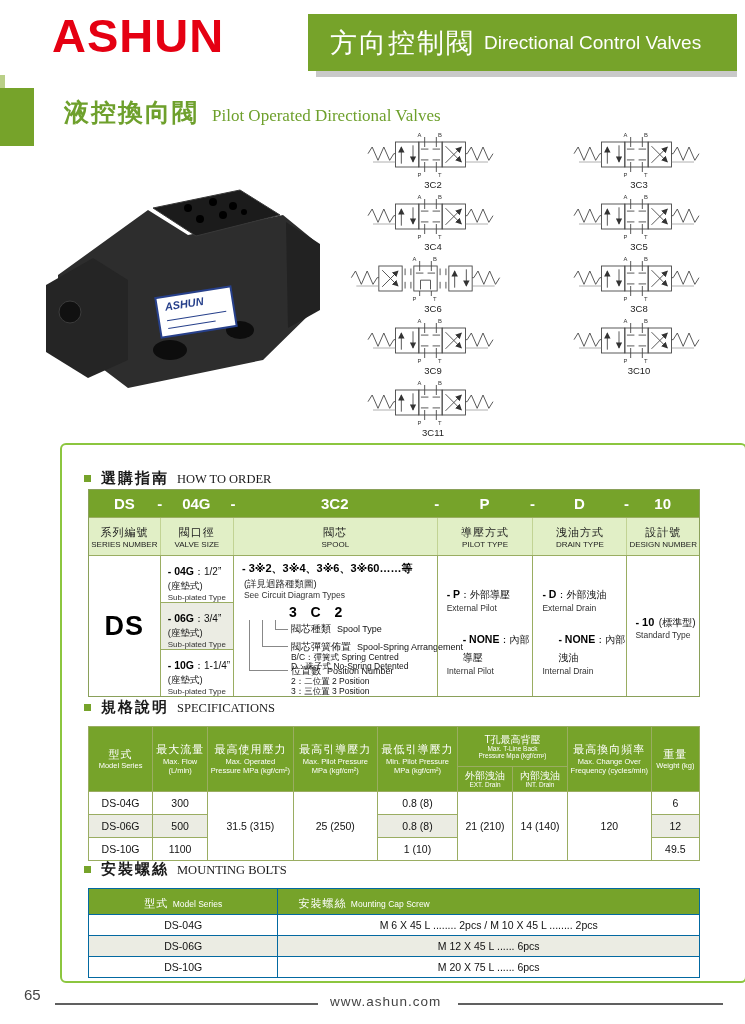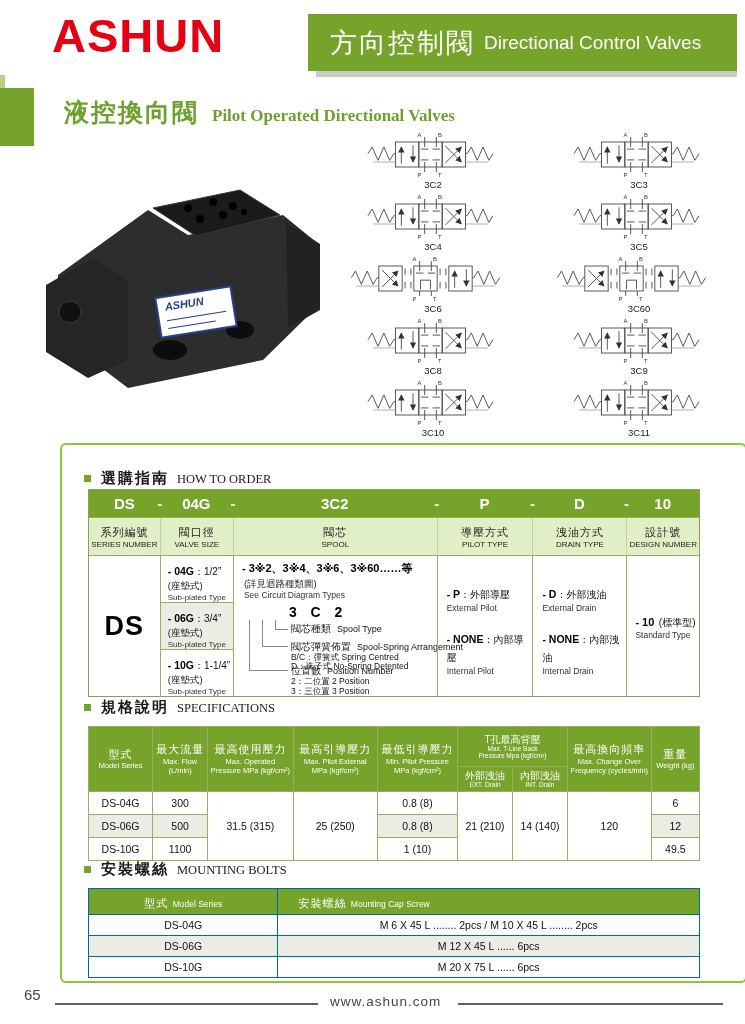--- a/index.html
+++ b/index.html
@@ -12,21 +12,21 @@
   .logo{position:absolute;left:52px;top:8px;font-size:47px;font-weight:bold;color:#e50012;letter-spacing:1px;}
   .banner{position:absolute;left:308px;top:14px;width:429px;height:57px;background:#76a32a;
     display:flex;align-items:center;padding-left:22px;box-sizing:border-box;gap:9px;}
   .banner-zh{color:#fff;font-size:27px;letter-spacing:2px;}
   .banner-en{color:#fff;font-size:19px;}
   .banner-shadow{position:absolute;left:316px;top:71px;width:421px;height:6px;background:#c9c9c9;}
   .tab-light{position:absolute;left:0;top:75px;width:5px;height:13px;background:#b9cf87;}
   .tab-dark{position:absolute;left:0;top:88px;width:34px;height:58px;background:#76a32a;}
   .section-title{position:absolute;left:64px;top:96px;display:flex;align-items:baseline;gap:13px;}
   .section-zh{font-size:25px;font-weight:bold;color:#6ea02c;letter-spacing:2px;}
-  .section-en{font-size:17px;font-weight:bold;color:#6ea02c;}
+  .section-en{font-size:17px;font-weight:normal;color:#6ea02c;}
   
   .photo{position:absolute;left:28px;top:160px;width:300px;height:260px;}
   
   .schem-grid{position:absolute;left:330px;top:132px;width:412px;display:grid;grid-template-columns:1fr 1fr;}
   .schem{width:206px;height:62px;display:flex;flex-direction:column;align-items:center;}
   .schem svg{width:100%;height:50px;display:block;}
   .schem-label{font-size:9.5px;color:#222;margin-top:-3px;}
   .sym line,.sym path,.sym polyline,.sym rect{stroke:#4a4a4a;fill:none;stroke-width:1.1;}
   .sym .thin{stroke:#8a8a8a;stroke-width:0.8;}
   .sym text{stroke:none;fill:#333;font-size:7px;font-family:"Liberation Sans",sans-serif;}
@@ -69,21 +69,21 @@
   .conn-a{left:41px;top:64px;width:12px;height:9px;}
   .conn-b{left:28px;top:64px;width:25px;height:26px;}
   .conn-c{left:15px;top:64px;width:38px;height:50px;}
   .callout{position:absolute;left:57px;font-size:10px;color:#111;white-space:nowrap;}
   .callout .en{font-size:9px;margin-left:6px;}
   .note{position:absolute;left:57px;font-size:8.5px;color:#111;white-space:nowrap;}
   .c-pd{padding:28px 0 0 9px;box-sizing:border-box;}
   .pd-code{font-weight:bold;font-size:10.5px;color:#000;}
   .pd-zh{font-size:10px;color:#111;}
   .pd-en{font-size:8.5px;color:#333;margin-top:1px;}
-  .pd-entry2{margin-top:16px;}
+  .pd-entry2{margin-top:16px;margin-left:16px;}
   .c-design{display:flex;flex-direction:column;justify-content:center;padding-left:8px;box-sizing:border-box;}
   .ds-zh{font-size:10px;color:#111;}
   .ds-code{font-weight:bold;font-size:11px;color:#000;}
   .ds-en{font-size:8.5px;color:#333;}
   
   .spec-table{position:absolute;left:26px;top:281px;width:612px;border-collapse:collapse;table-layout:fixed;}
   .spec-table th,.spec-table td{border:1px solid #9aad62;padding:0;text-align:center;}
   .spec-table th{background:#76a32a;color:#fff;font-weight:normal;}
   .spec-table thead tr:first-child th{height:39px;}
   .spec-table thead tr:last-child th{height:24px;}
@@ -221,26 +221,20 @@
       </svg>
     <div class="schem-label">3C5</div>
   </div>
   <div class="schem">
     <svg viewBox="0 0 220 60">
         <use href="#valve4" xlink:href="#valve4"></use>
       </svg>
     <div class="schem-label">3C6</div>
   </div>
   <div class="schem">
-    <svg viewBox="0 0 220 60">
-        <use href="#valve4" xlink:href="#valve4"></use>
-      </svg>
-    <div class="schem-label">3C60</div>
-  </div>
-  <div class="schem">
     <svg viewBox="0 0 200 60">
         <use href="#valve3" xlink:href="#valve3"></use>
       </svg>
     <div class="schem-label">3C8</div>
   </div>
   <div class="schem">
     <svg viewBox="0 0 200 60">
         <use href="#valve3" xlink:href="#valve3"></use>
       </svg>
     <div class="schem-label">3C9</div>
@@ -396,21 +390,21 @@
           <div class="h-en">Max. Flow</div>
           <div class="h-en">(L/min)</div>
         </th>
         <th rowspan="2">
           <div class="h-zh">最高使用壓力</div>
           <div class="h-en">Max. Operated</div>
           <div class="h-en">Pressure MPa (kgf/cm²)</div>
         </th>
         <th rowspan="2">
           <div class="h-zh">最高引導壓力</div>
-          <div class="h-en">Max. Pilot External</div>
+          <div class="h-en">Max. Pilot Pressure</div>
           <div class="h-en">MPa (kgf/cm²)</div>
         </th>
         <th rowspan="2">
           <div class="h-zh">最低引導壓力</div>
           <div class="h-en">Min. Pilot Pressure</div>
           <div class="h-en">MPa (kgf/cm²)</div>
         </th>
         <th colspan="2">
           <div class="h-zh-sm">T孔最高背壓</div>
           <div class="h-en-sm">Max. T-Line Back</div>

